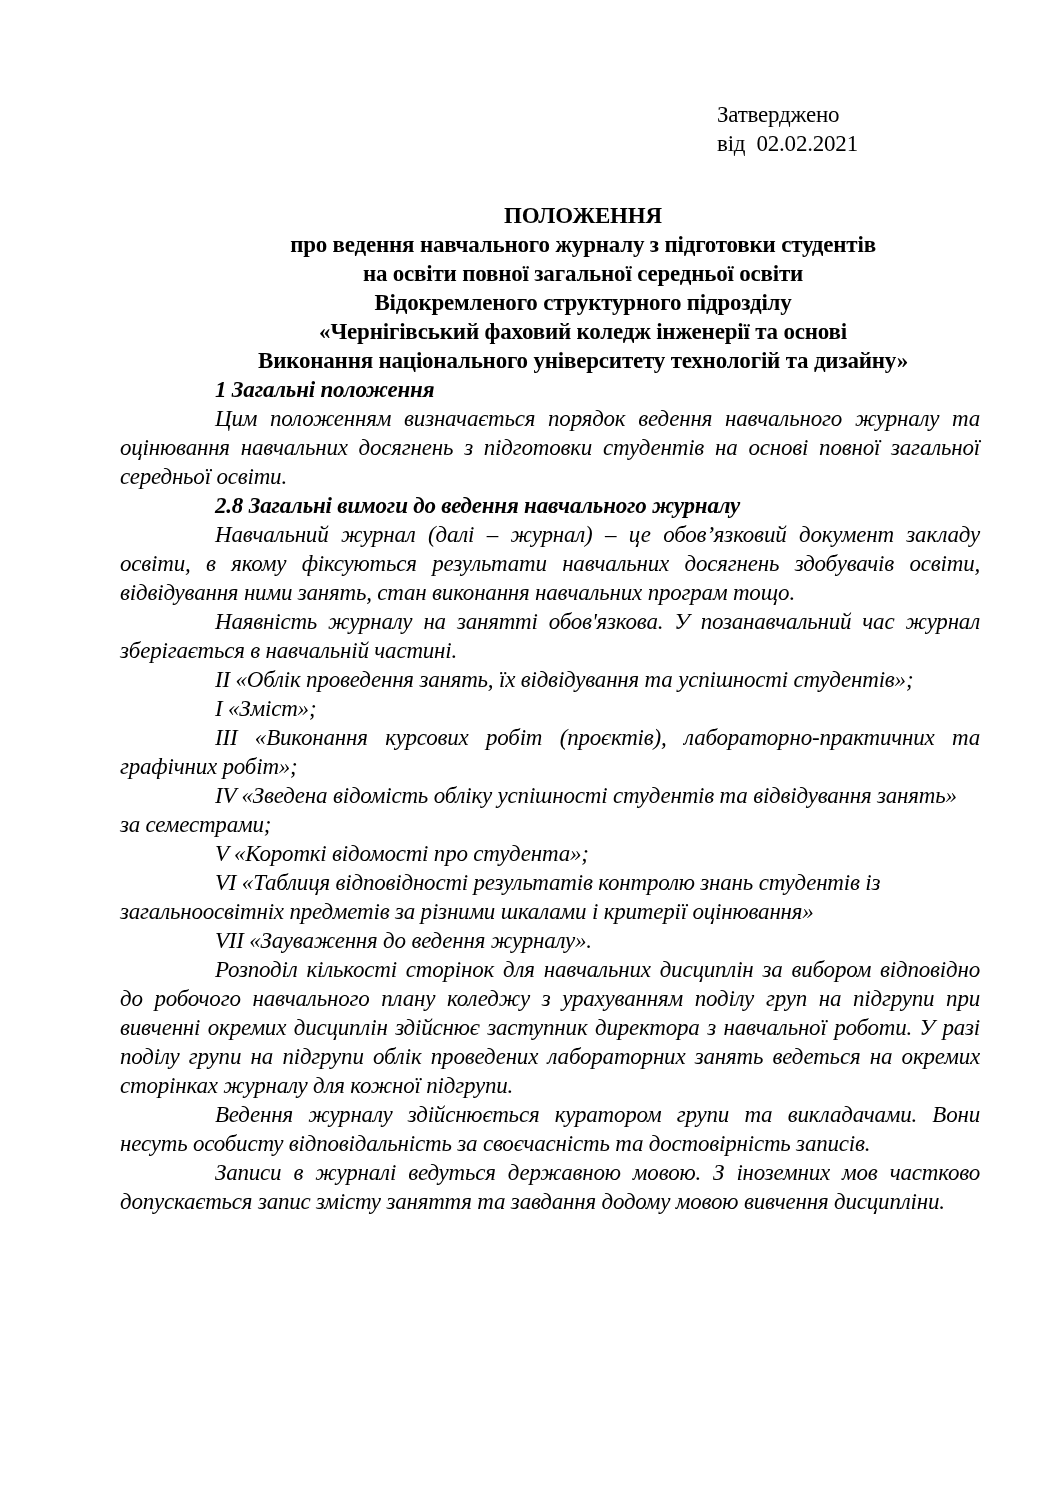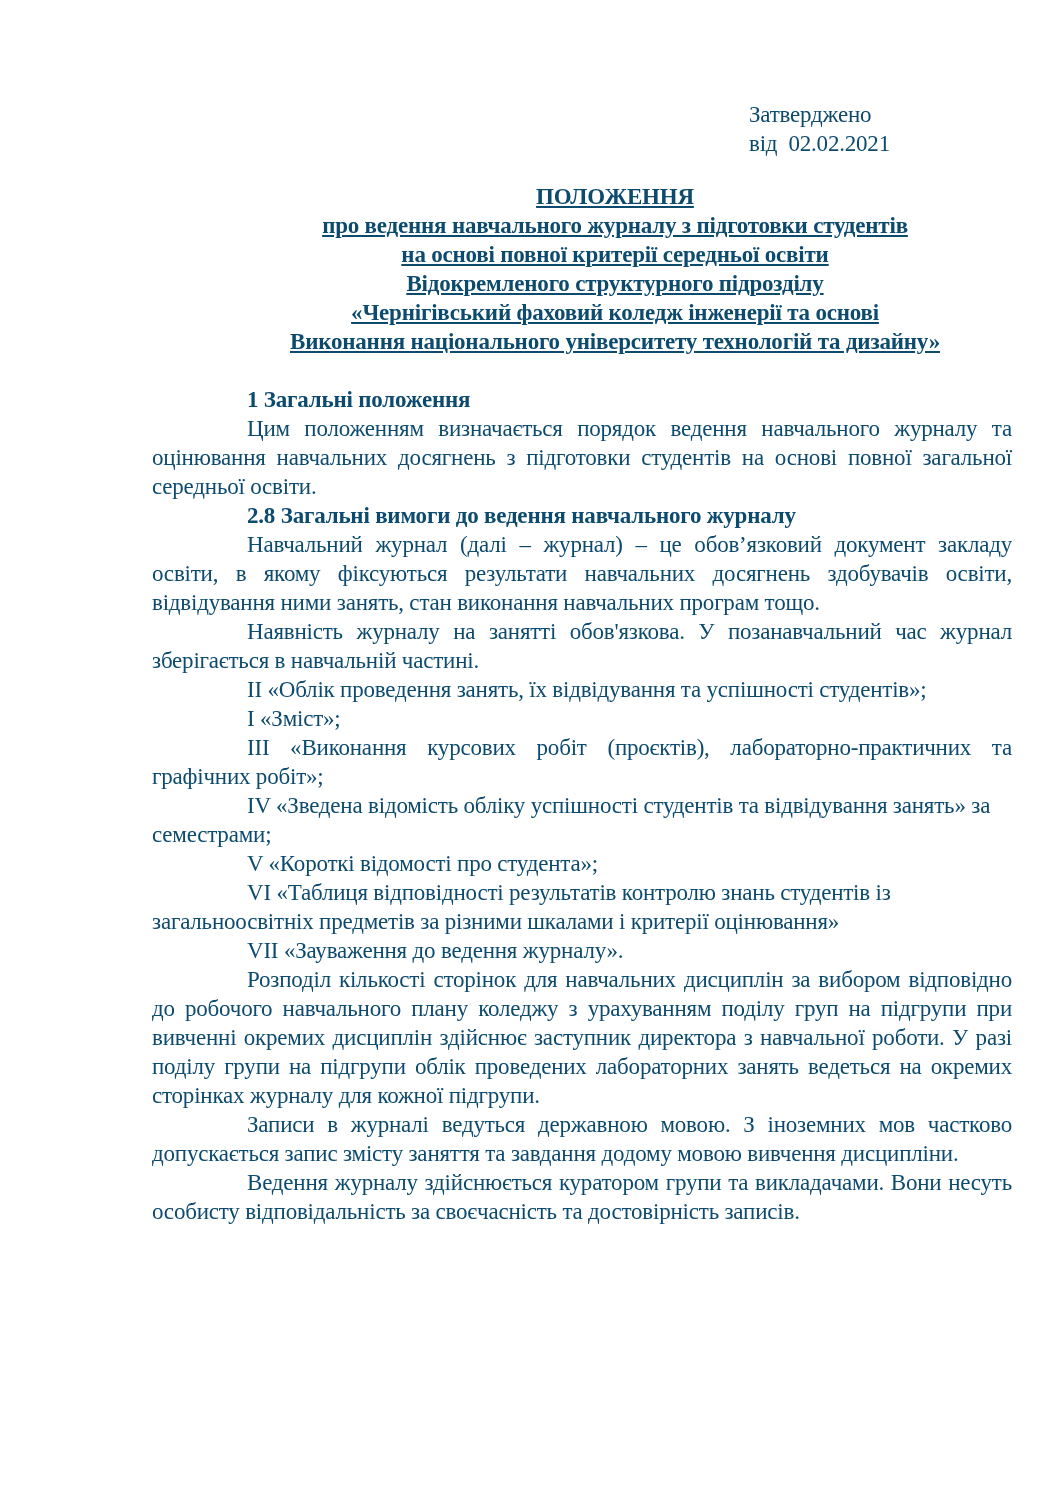--- a/index.html
+++ b/index.html
@@ -6,47 +6,45 @@
   html, body {
     margin: 0;
     padding: 0;
     background: #ffffff;
   }
   .page {
     position: relative;
     width: 1058px;
     height: 1497px;
     background: #ffffff;
-    color: #0c4a6e;
+    color: #000000;
     font-family: "Liberation Serif", "DejaVu Serif", serif;
     font-size: 23px;
     line-height: 29px;
     letter-spacing: -0.2px;
     box-sizing: border-box;
     padding-top: 100px;
     overflow: hidden;
-    padding-left: 32px;
   }
   .content {
     width: 860px;
     margin-left: 120px;
   }
   .approval {
     margin-left: 597px;
     white-space: nowrap;
   }
   .title {
-    margin-top: 24px;
+    margin-top: 43px;
     padding-left: 66px;
     text-align: center;
     font-weight: bold;
-    text-decoration: underline;
   }
   .body-block {
-    margin-top: 29px;
+    font-style: italic;
   }
   p.para {
     margin: 0;
     text-indent: 95px;
     text-align: left;
   }
   p.justify {
     text-align: justify;
   }
   p.heading {
@@ -60,38 +58,38 @@
   <div class="content">
 
     <div class="approval">
       <div>Затверджено</div>
       <div>від&nbsp; 02.02.2021</div>
     </div>
 
     <div class="title">
       <div>ПОЛОЖЕННЯ</div>
       <div>про ведення навчального журналу з підготовки студентів</div>
-      <div>на основі повної критерії середньої освіти</div>
+      <div>на освіти повної загальної середньої освіти</div>
       <div>Відокремленого структурного підрозділу</div>
       <div>«Чернігівський фаховий коледж інженерії та основі</div>
       <div>Виконання національного університету технологій та дизайну»</div>
     </div>
 
     <div class="body-block">
       <p class="para heading">1 Загальні положення</p>
       <p class="para justify">Цим положенням визначається порядок ведення навчального журналу та оцінювання навчальних досягнень з підготовки студентів на основі повної загальної середньої освіти.</p>
       <p class="para heading">2.8 Загальні вимоги до ведення навчального журналу</p>
       <p class="para justify">Навчальний журнал (далі – журнал) – це обов’язковий документ закладу освіти, в якому фіксуються результати навчальних досягнень здобувачів освіти, відвідування ними занять, стан виконання навчальних програм тощо.</p>
       <p class="para justify">Наявність журналу на занятті обов'язкова. У позанавчальний час журнал зберігається в навчальній частині.</p>
       <p class="para">II «Облік проведення занять, їх відвідування та успішності студентів»;</p>
       <p class="para">I «Зміст»;</p>
       <p class="para justify">III «Виконання курсових робіт (проєктів), лабораторно-практичних та графічних робіт»;</p>
       <p class="para">IV «Зведена відомість обліку успішності студентів та відвідування занять» за семестрами;</p>
       <p class="para">V «Короткі відомості про студента»;</p>
       <p class="para">VI «Таблиця відповідності результатів контролю знань студентів із загальноосвітніх предметів за різними шкалами і критерії оцінювання»</p>
       <p class="para">VII «Зауваження до ведення журналу».</p>
       <p class="para justify">Розподіл кількості сторінок для навчальних дисциплін за вибором відповідно до робочого навчального плану коледжу з урахуванням поділу груп на підгрупи при вивченні окремих дисциплін здійснює заступник директора з навчальної роботи. У разі поділу групи на підгрупи облік проведених лабораторних занять ведеться на окремих сторінках журналу для кожної підгрупи.</p>
+      <p class="para justify">Ведення журналу здійснюється куратором групи та викладачами. Вони несуть особисту відповідальність за своєчасність та достовірність записів.</p>
       <p class="para justify">Записи в журналі ведуться державною мовою. З іноземних мов частково допускається запис змісту заняття та завдання додому мовою вивчення дисципліни.</p>
-      <p class="para justify">Ведення журналу здійснюється куратором групи та викладачами. Вони несуть особисту відповідальність за своєчасність та достовірність записів.</p>
     </div>
 
   </div>
 </div>
 
 </body></html>

